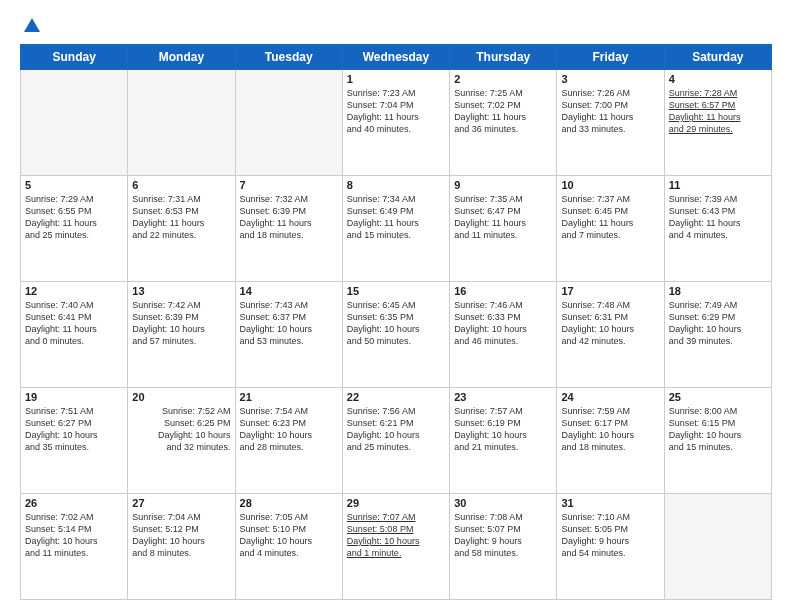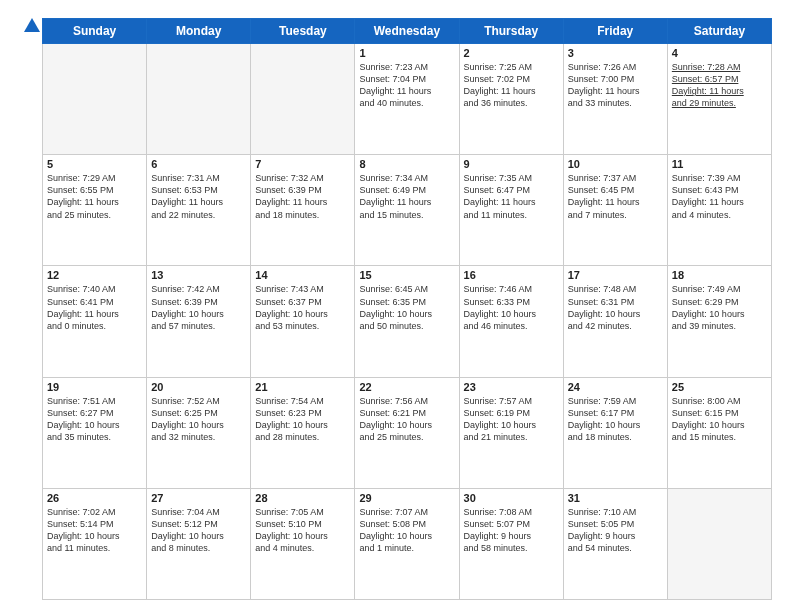--- a/index.html
+++ b/index.html
@@ -8,21 +8,21 @@
       height: 612px;
       font-family: Arial, sans-serif;
       background: #fff;
       overflow: hidden;
     }
     .page {
       width: 792px;
       height: 612px;
       padding: 18px 20px 12px 20px;
       display: flex;
-      flex-direction: row;
+      flex-direction: column;
     }
     .header {
       display: flex;
       justify-content: space-between;
       align-items: flex-start;
       margin-bottom: 10px;
     }
     .logo {
       display: flex;
       align-items: flex-start;
@@ -263,21 +263,21 @@
         <tr>
           <td>
             <span class="day-number">19</span>
             <div class="day-info" style="white-space: pre-line;">Sunrise: 7:51 AM
 Sunset: 6:27 PM
 Daylight: 10 hours
 and 35 minutes.</div>
           </td>
           <td>
             <span class="day-number">20</span>
-            <div class="day-info" style="white-space: pre-line;">Sunrise: 7:52 AM
+            <div class="day-info" style="white-space: pre-line; text-align: right;">Sunrise: 7:52 AM
 Sunset: 6:25 PM
 Daylight: 10 hours
 and 32 minutes.</div>
           </td>
           <td>
             <span class="day-number">21</span>
             <div class="day-info" style="white-space: pre-line;">Sunrise: 7:54 AM
 Sunset: 6:23 PM
 Daylight: 10 hours
 and 28 minutes.</div>
@@ -328,21 +328,21 @@
           </td>
           <td>
             <span class="day-number">28</span>
             <div class="day-info" style="white-space: pre-line;">Sunrise: 7:05 AM
 Sunset: 5:10 PM
 Daylight: 10 hours
 and 4 minutes.</div>
           </td>
           <td>
             <span class="day-number">29</span>
-            <div class="day-info" style="white-space: pre-line;">Sunrise: 7:07 AM
+            <div class="day-info" style="white-space: pre-line; text-decoration: underline;">Sunrise: 7:07 AM
 Sunset: 5:08 PM
 Daylight: 10 hours
 and 1 minute.</div>
           </td>
           <td>
             <span class="day-number">30</span>
             <div class="day-info" style="white-space: pre-line;">Sunrise: 7:08 AM
 Sunset: 5:07 PM
 Daylight: 9 hours
 and 58 minutes.</div>

